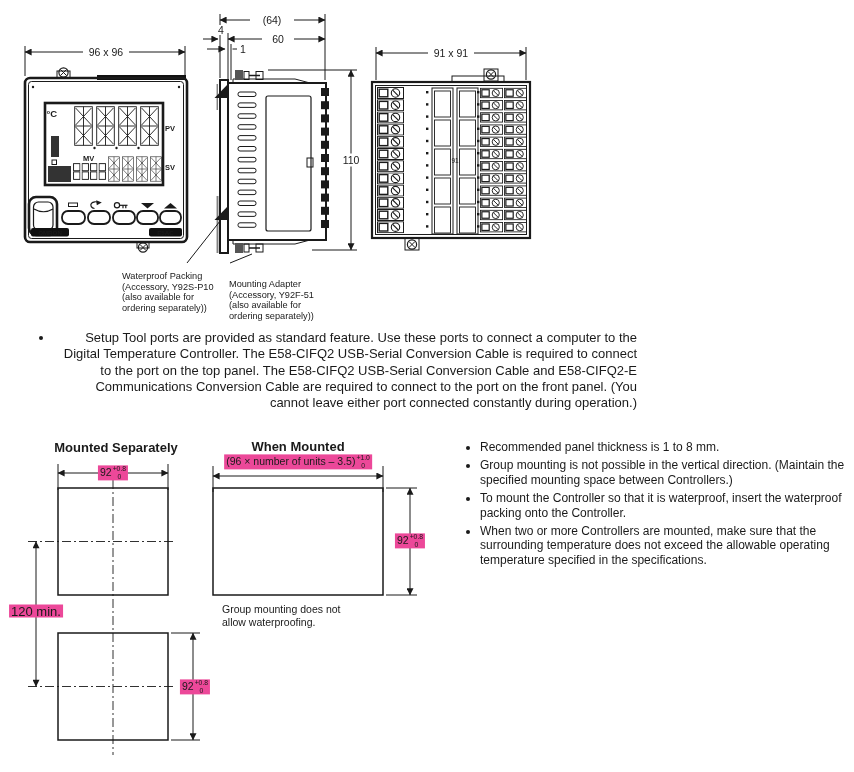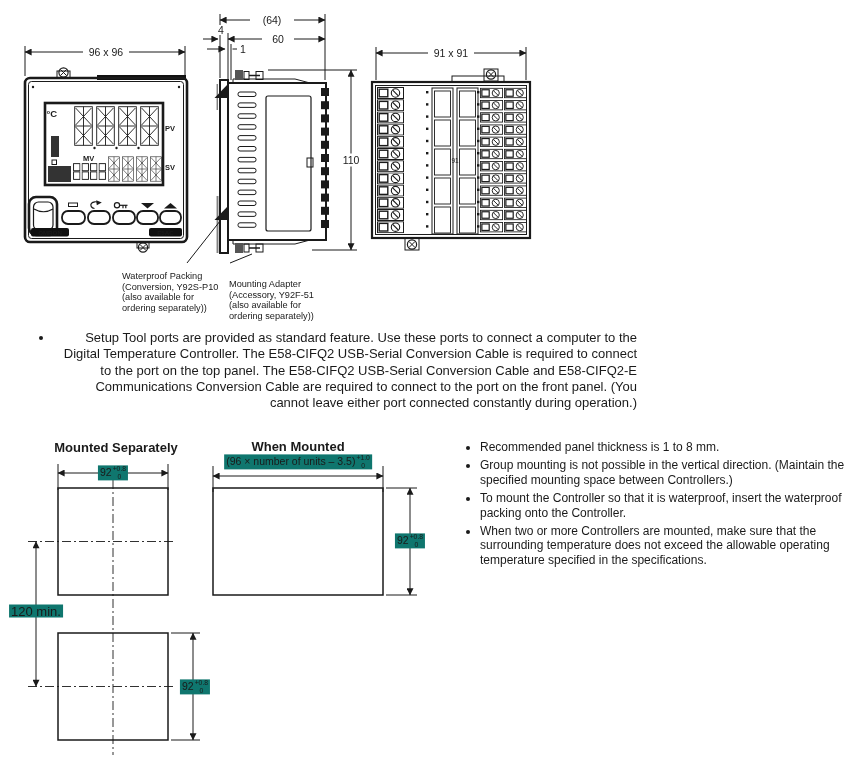--- a/index.html
+++ b/index.html
@@ -11,21 +11,21 @@
   .dt{font-size:10.5px;}
   .callout{position:absolute;font-size:9.2px;line-height:1.16;white-space:nowrap;}
   .setup-list{position:absolute;left:23px;top:316px;width:628px;}
   .setup-list ul{margin:14px;padding-left:17px;text-align:right;}
   .setup-list li{font-size:13px;line-height:1.25;}
   .notes-list{position:absolute;left:464px;top:440px;width:400px;}
   .notes-list ul{margin:0;padding-left:16px;}
   .notes-list li{font-size:12px;line-height:1.2;margin-bottom:4px;}
   .diagram-title{position:absolute;transform:translate(-50%,-50%);font-weight:bold;
                  font-size:13px;white-space:nowrap;}
-  .dimlabel{position:absolute;transform:translate(-50%,-50%);background:#0f766e;
+  .dimlabel{position:absolute;transform:translate(-50%,-50%);background:#ec4899;
             font-size:10.5px;display:flex;align-items:center;padding:0 2px;
             white-space:nowrap;line-height:1;}
   .dimlabel .stack{display:inline-flex;flex-direction:column;align-items:center;
                    font-size:6.8px;line-height:1.12;margin-left:1px;}
   .dimlabel.plain{font-size:13px;}
   .groupnote{position:absolute;left:222px;top:603px;width:128px;font-size:10.5px;line-height:1.25;}
 </style>
 </head>
 <body>
 
@@ -361,21 +361,21 @@
         <rect x="477" y="188.6" width="2.4" height="2.4"></rect>
           <rect x="477" y="200.8" width="2.4" height="2.4"></rect>
         <rect x="477" y="213" width="2.4" height="2.4"></rect>
           <rect x="477" y="225.2" width="2.4" height="2.4"></rect>
       </g>
     </g>
   </svg>
 
   <div class="callout" style="left:122px;top:271px;">
     <div>Waterproof Packing</div>
-    <div>(Conversion, Y92S-P10</div>
+    <div>(Accessory, Y92S-P10</div>
     <div>(also available for</div>
     <div>ordering separately))</div>
   </div>
   <div class="callout" style="left:229px;top:279px;">
     <div>Mounting Adapter</div>
     <div>(Accessory, Y92F-51</div>
     <div>(also available for</div>
     <div>ordering separately))</div>
   </div>
 
@@ -444,20 +444,21 @@
       </span>
   </div>
   <div class="dimlabel" style="left:410px;top:541px;">
     <span>92</span>
       <span class="stack">
         <span>+0.8</span>
         <span>0</span>
       </span>
   </div>
 
+  <div class="groupnote">Group mounting does not allow waterproofing.</div>
 
   <div class="notes-list">
     <ul>
       <li>Recommended panel thickness is 1 to 8 mm.</li>
       <li>Group mounting is not possible in the vertical direction. (Maintain the specified mounting space between Controllers.)</li>
       <li>To mount the Controller so that it is waterproof, insert the waterproof packing onto the Controller.</li>
       <li>When two or more Controllers are mounted, make sure that the surrounding temperature does not exceed the allowable operating temperature specified in the specifications.</li>
     </ul>
   </div>
 

